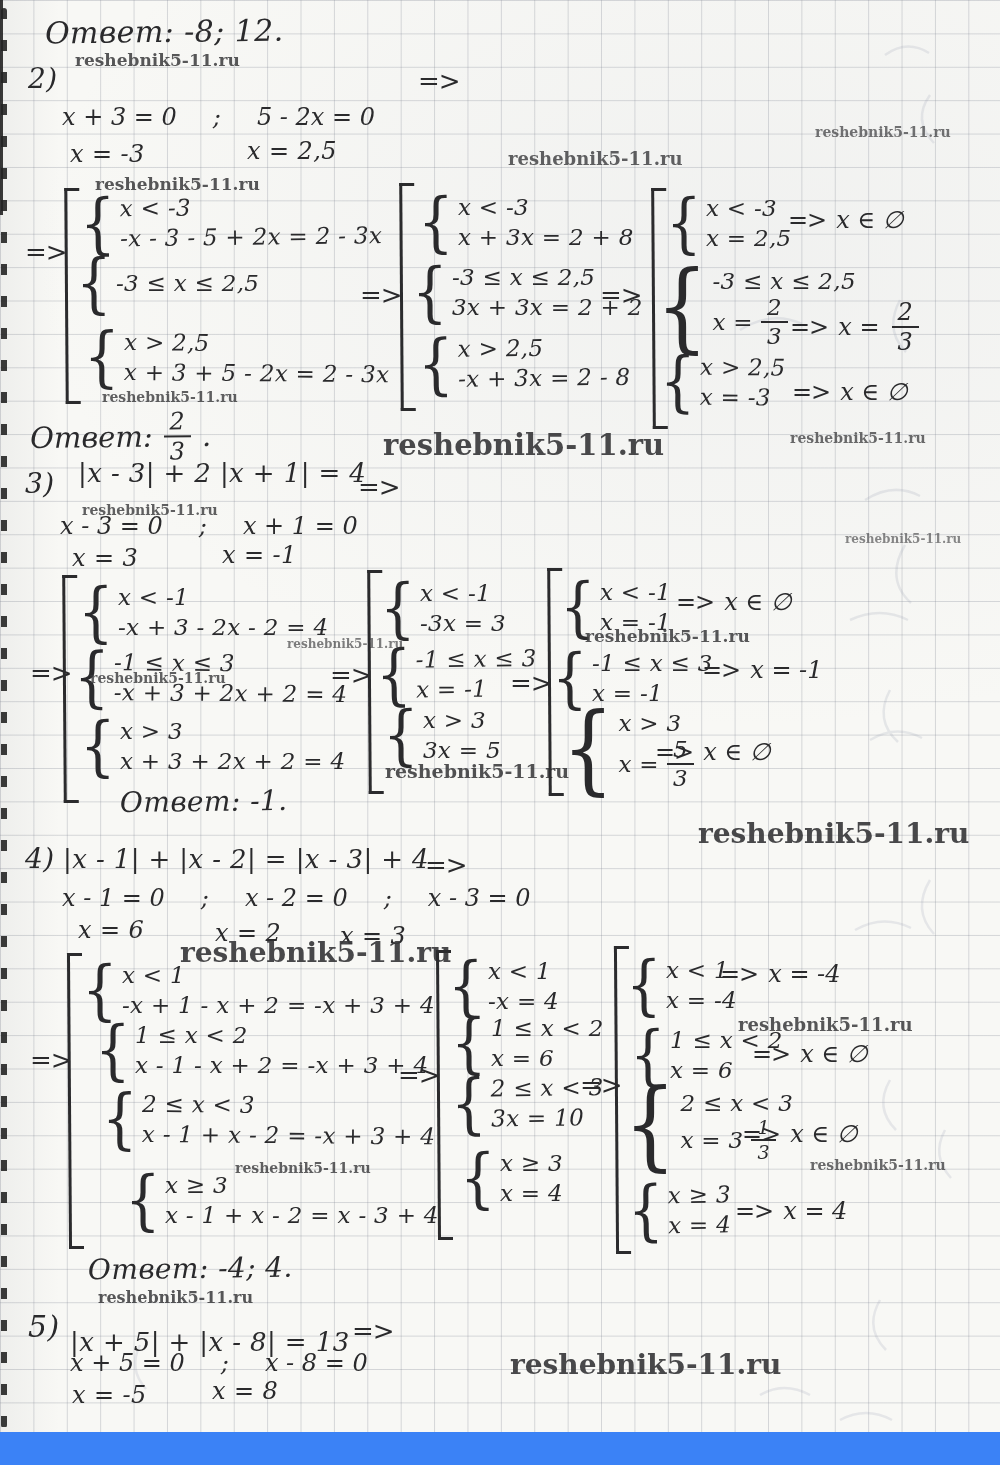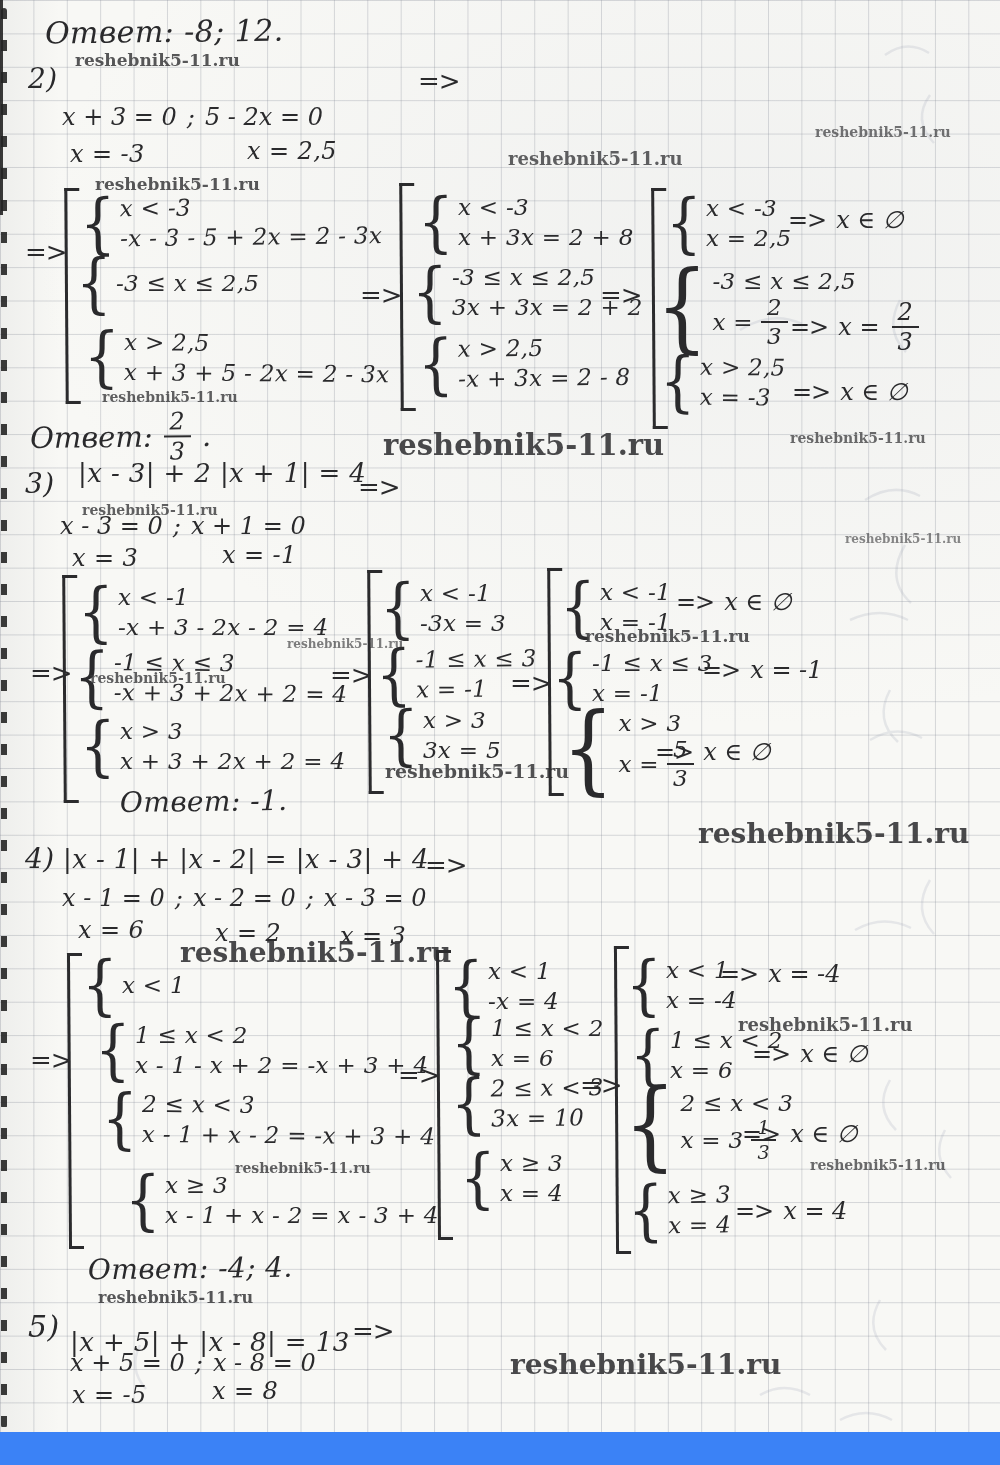--- a/index.html
+++ b/index.html
@@ -14,21 +14,21 @@
       radial-gradient(120% 55% at 75% 18%, rgba(185,190,202,.12), transparent 60%),
       linear-gradient(90deg, rgba(110,112,122,.07), transparent 6%);}
   .edge{position:absolute;left:1px;top:8px;width:6px;height:1420px;opacity:.85;border-radius:3px;
     background:repeating-linear-gradient(180deg,#191919 0 11px, transparent 11px 32px);}
   .edgeline{position:absolute;left:0;top:0;width:3px;height:215px;background:#242424;opacity:.9;}
   .bleed{position:absolute;left:0;top:0;}
 
   .hw{position:absolute;font-style:italic;color:#2a2a2c;white-space:nowrap;font-size:23px;
       line-height:1.2;letter-spacing:.4px;}
   .h26{font-size:26px}.h28{font-size:28px}.h30{font-size:30px}
-  .rootsrow{position:absolute;display:flex;align-items:baseline;gap:10px;font-style:italic;
+  .rootsrow{position:absolute;display:flex;align-items:baseline;gap:36px;font-style:italic;
       color:#2a2a2c;font-size:24px;white-space:nowrap;}
   .ansrow{position:absolute;display:flex;align-items:center;gap:9px;font-style:italic;
       color:#2a2a2c;font-size:29px;white-space:nowrap;}
   .case{position:absolute;display:flex;align-items:center;color:#2a2a2c;font-style:italic;
       font-size:23px;letter-spacing:.3px;white-space:nowrap;}
   .brace{font-style:normal;font-size:56px;line-height:.9;transform:scaleY(1.18);
       transform-origin:center;margin-right:4px;font-weight:400;}
   .tall>.brace{font-size:82px;}
   .cl{display:flex;flex-direction:column;line-height:1.32;}
   .l2{display:inline-flex;align-items:center;gap:6px;}
@@ -311,20 +311,21 @@
   <span class="hw" style="left:215px;top:919px;font-size:24px">x = 2</span>
   <span class="hw" style="left:340px;top:922px;font-size:24px">x = 3</span>
   <span class="wm" style="left:180px;top:936px;font-size:28px;opacity:.92">reshebnik5-11.ru</span>
 
   <span class="hw h26 arr" style="left:30px;top:1045px">=&gt;</span>
   <div class="bigb" style="left:68px;top:953px;height:290px"></div>
   <div class="case" style="left:82px;top:960px">
     <span class="brace">{</span>
     <span class="cl">
         <span>x &lt; 1</span>
+        <span>-x + 1 - x + 2 = -x + 3 + 4</span>
       </span>
   </div>
   <div class="case" style="left:95px;top:1020px">
     <span class="brace">{</span>
     <span class="cl">
         <span>1 ≤ x &lt; 2</span>
         <span>x - 1 - x + 2 = -x + 3 + 4</span>
       </span>
   </div>
   <div class="case r2" style="left:102px;top:1090px">

